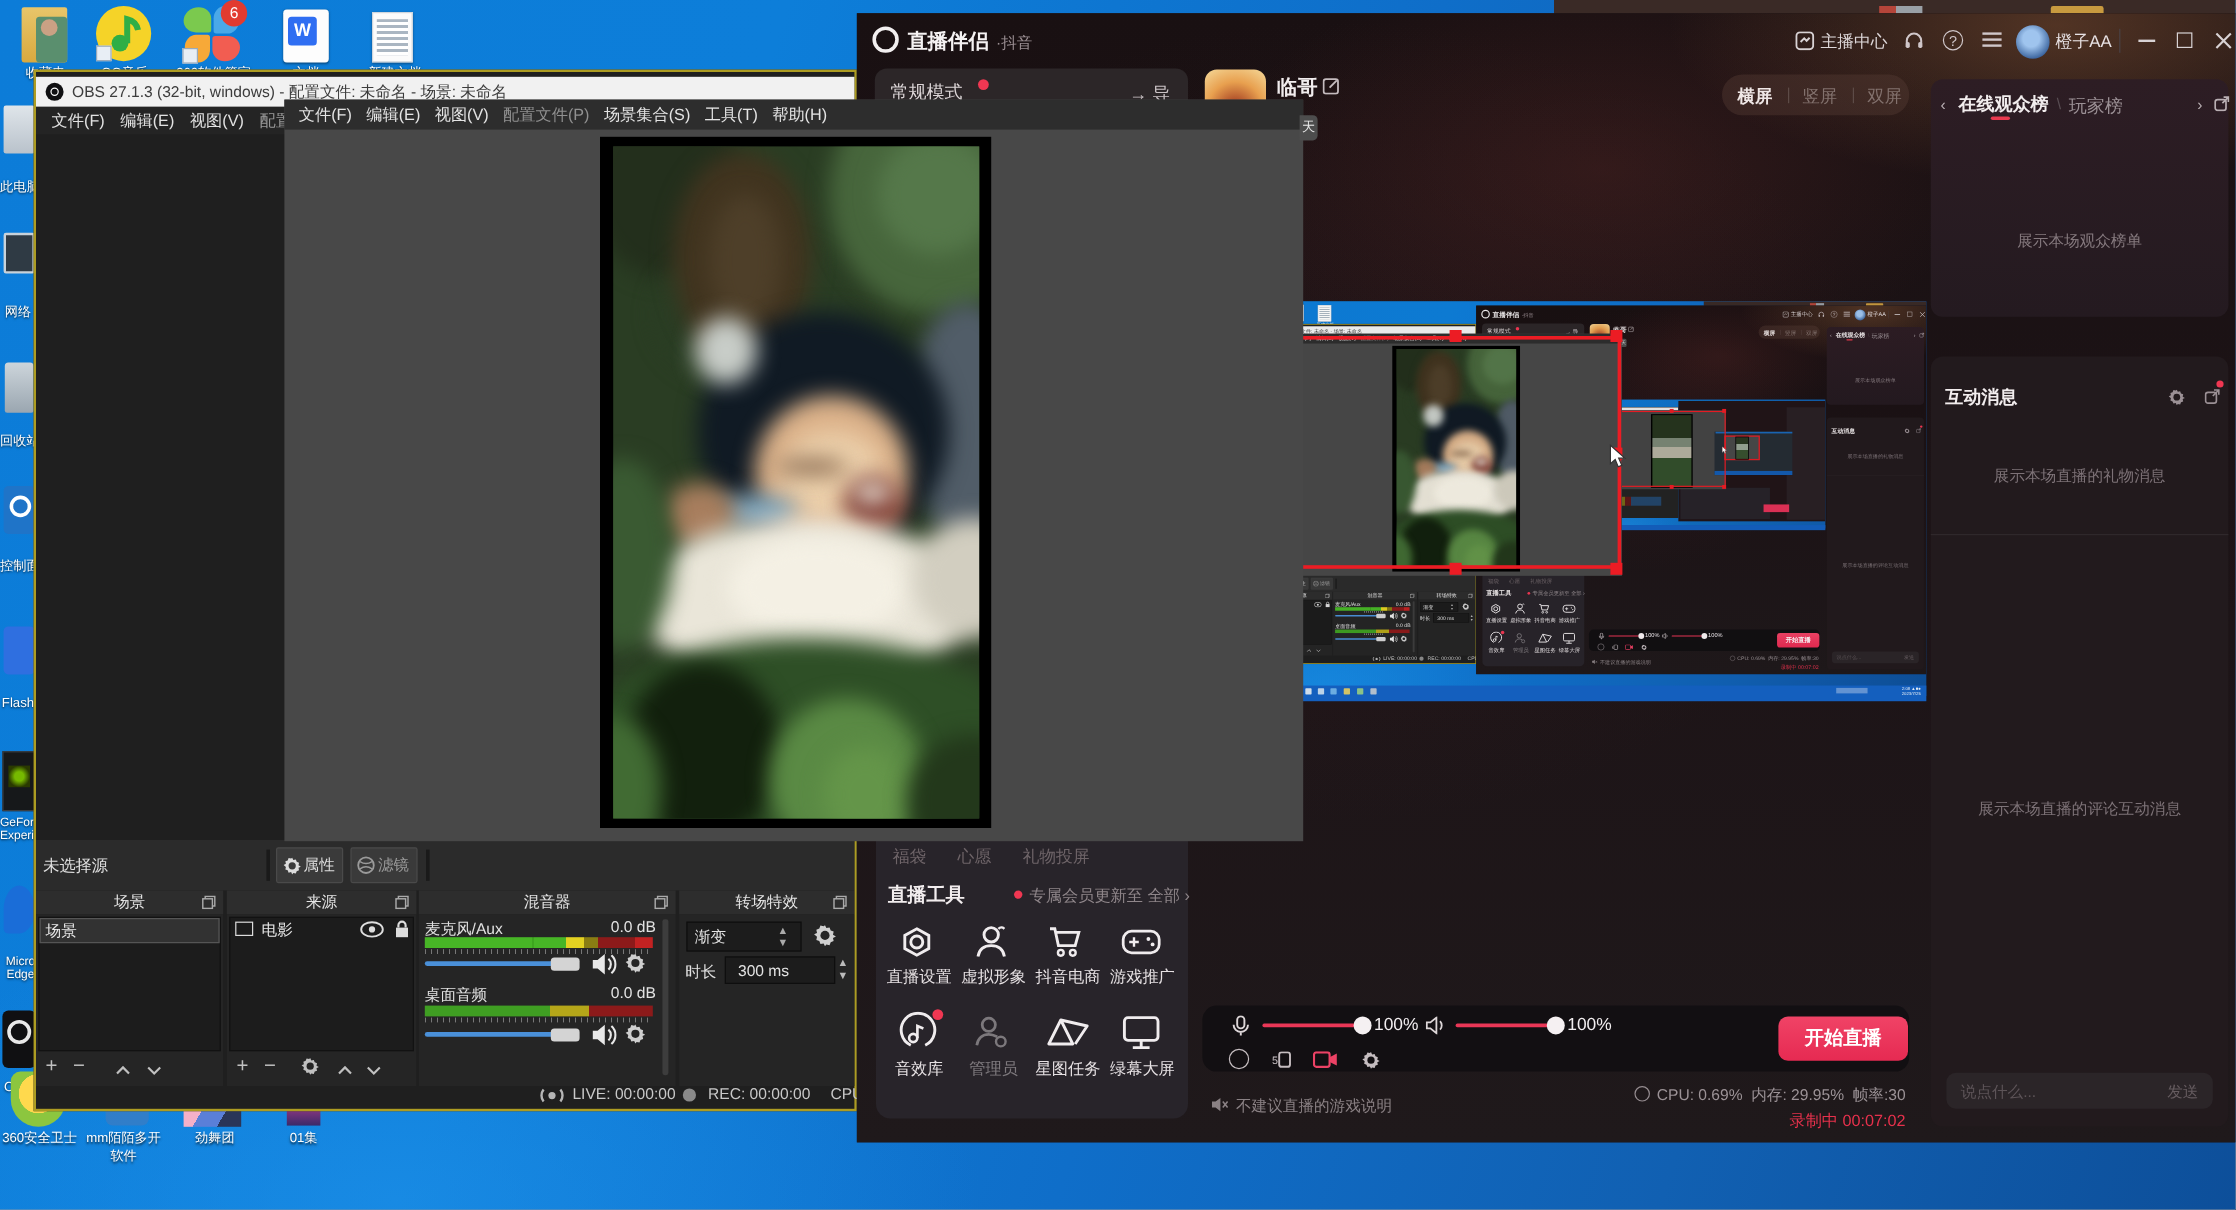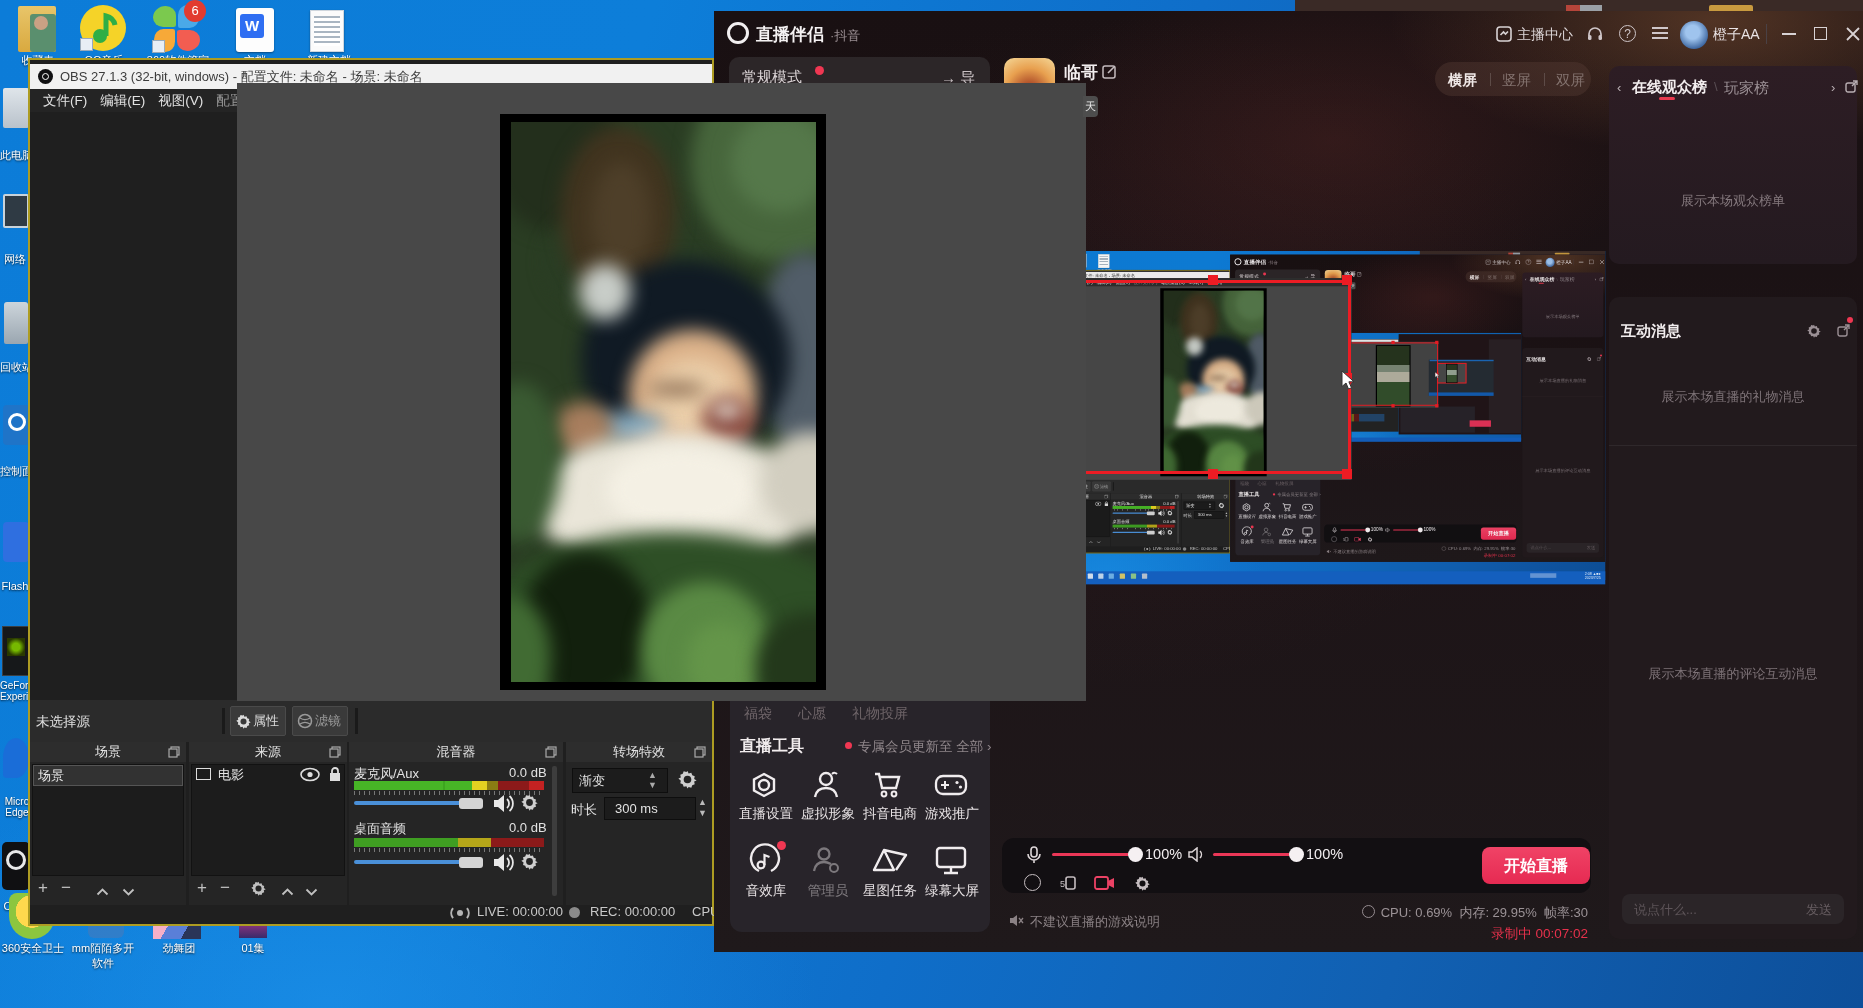--- a/index.html
+++ b/index.html
@@ -907,20 +907,21 @@
    <div class="ab" style="left:0px;top:148px;width:248px;height:1px;background:#2f282b"></div>
    <div class="gtx" style="left:0;top:368px;width:248px;text-align:center;color:#7d7277">展示本场直播的评论互动消息</div>
    <div class="ab" style="left:13px;top:597px;width:222px;height:30px;background:#2b2528;border-radius:8px">
     <div class="ab" style="left:12px;top:7px;color:#5d5458;font-size:13px">说点什么...</div>
     <div class="ab" style="left:184px;top:7px;color:#665c60;font-size:13px">发送</div>
    </div>
   </div>
  </div>
 
  <div class="proj">
+  <div class="pm"><span>文件(F)</span><span>编辑(E)</span><span>视图(V)</span><span style="color:#909090">配置文件(P)</span><span>场景集合(S)</span><span>工具(T)</span><span>帮助(H)</span></div>
   <div class="ab" style="left:263px;top:31px;width:326px;height:576px;background:#000"></div>
 
 <div class="movie" style="left:274px;top:39px">
  <div style="position:absolute;left:-20px;top:-20px;width:345px;height:600px">
   <i style="left:0px;top:-20px;width:130px;height:150px;background:#232f1c"></i>
   <i style="left:55px;top:100px;width:170px;height:120px;background:#2a3d24"></i>
   <i style="left:70px;top:25px;width:115px;height:175px;background:#41341f"></i>
   <i style="left:100px;top:60px;width:60px;height:110px;background:#4e3f29"></i>
   <i style="left:200px;top:-40px;width:180px;height:200px;background:#47663c"></i>
   <i style="left:240px;top:10px;width:100px;height:100px;background:#55784a"></i>

